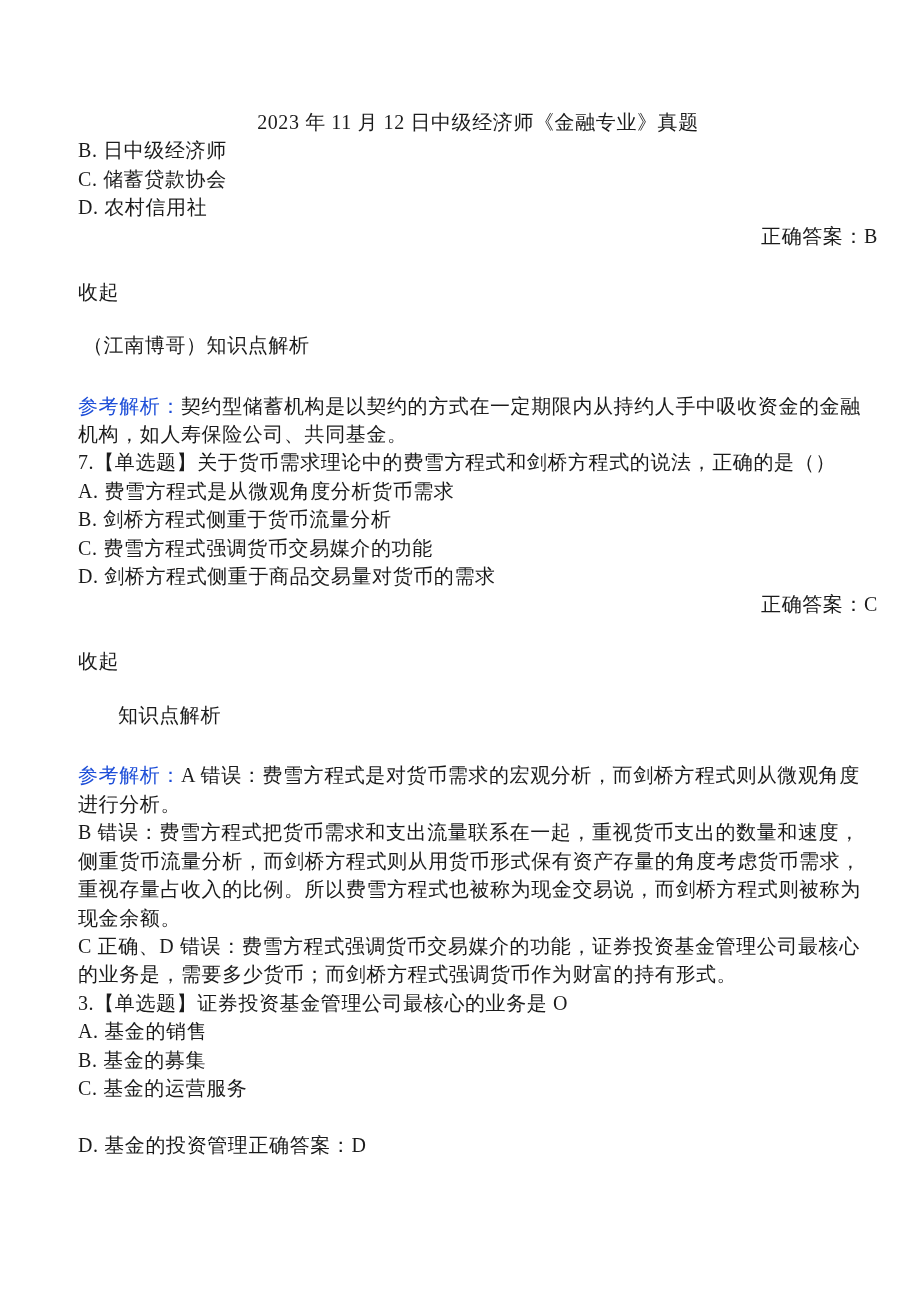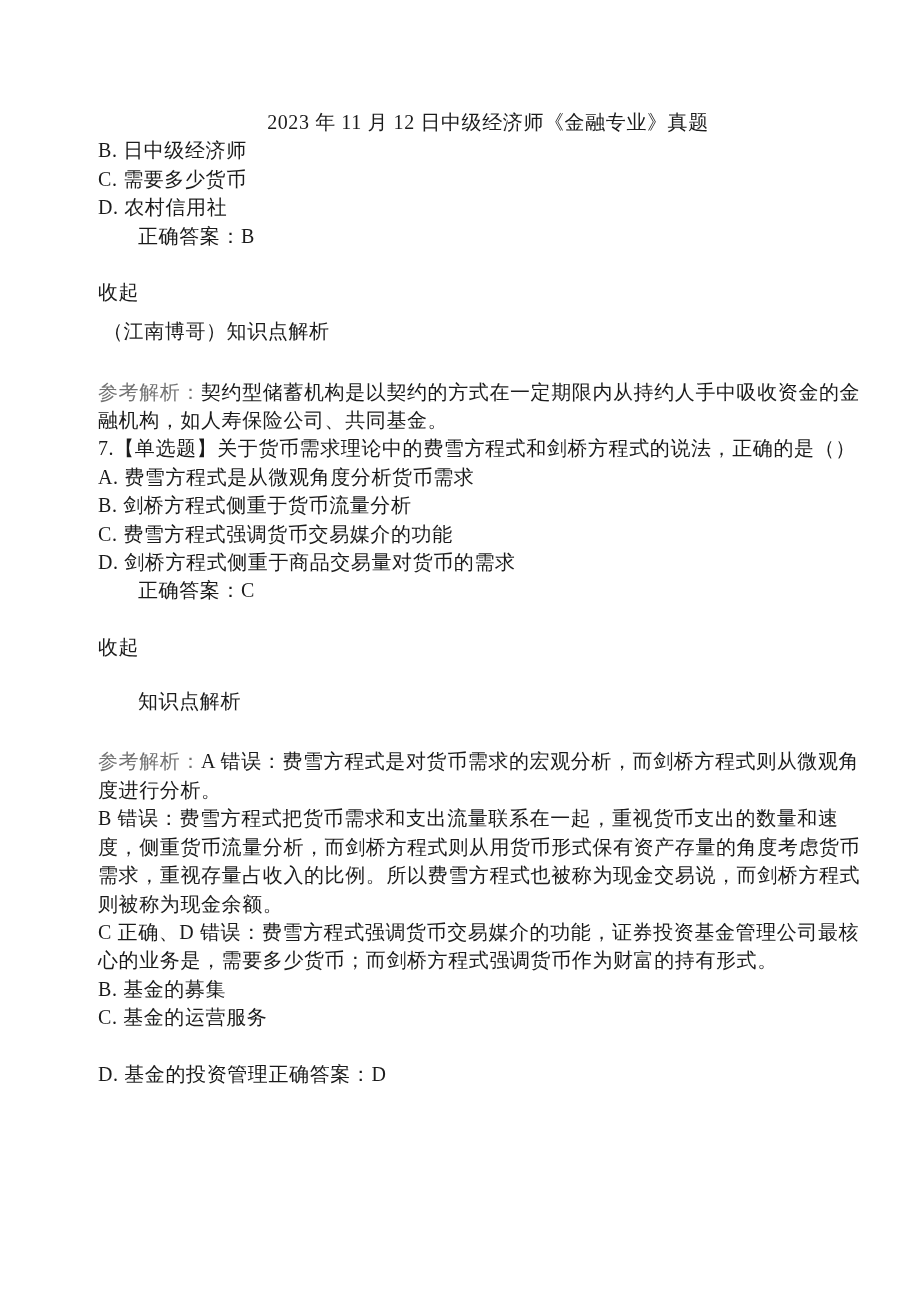--- a/index.html
+++ b/index.html
@@ -11,80 +11,83 @@
     width: 920px;
     height: 1301px;
     overflow: hidden;
     font-family: "Liberation Serif", "DejaVu Serif", serif;
     color: #1b1b1b;
   }
   .page {
     box-sizing: border-box;
     width: 920px;
     height: 1288px;
-    padding: 108px 42px 0 98px;
+    padding: 108px 42px 0 78px;
     background: #ffffff;
   }
   .line {
     font-size: 20px;
     line-height: 28.4px;
     min-height: 28.4px;
     letter-spacing: 0.6px;
     white-space: normal;
   }
   .title {
     text-align: center;
   }
   .indent-2 {
     padding-left: 40px;
+    text-align: right;
   }
   .note {
     padding-left: 5px;
-    margin-top: 10px;
+    margin-top: 24px;
   }
   .note2 {
     padding-left: 40px;
     margin-top: 25px;
   }
   .analysis {
     margin-top: 4px;
   }
   .blank {
     height: 28.4px;
   }
   .red {
-    color: #737373;
+    color: #1d4ed8;
   }
 </style>
 </head>
 <body>
 
 <div class="page">
   <div class="line title">2023 年 11 月 12 日中级经济师《金融专业》真题</div>
   <div id="paras">
       <div class="line">B. 日中级经济师</div>
-      <div class="line">C. 需要多少货币</div>
+      <div class="line">C. 储蓄贷款协会</div>
       <div class="line">D. 农村信用社</div>
       <div class="line indent-2">正确答案：B</div>
       <div class="line blank"></div>
       <div class="line">收起</div>
       <div class="line note">（江南博哥）知识点解析</div>
       <div class="line blank"></div>
       <div class="line analysis"><span class="red">参考解析：</span><span>契约型储蓄机构是以契约的方式在一定期限内从持约人手中吸收资金的金融机构，如人寿保险公司、共同基金。</span></div>
       <div class="line">7.【单选题】关于货币需求理论中的费雪方程式和剑桥方程式的说法，正确的是（）</div>
       <div class="line">A. 费雪方程式是从微观角度分析货币需求</div>
       <div class="line">B. 剑桥方程式侧重于货币流量分析</div>
       <div class="line">C. 费雪方程式强调货币交易媒介的功能</div>
       <div class="line">D. 剑桥方程式侧重于商品交易量对货币的需求</div>
       <div class="line indent-2">正确答案：C</div>
       <div class="line blank"></div>
       <div class="line">收起</div>
       <div class="line note2">知识点解析</div>
       <div class="line blank"></div>
       <div class="line analysis"><span class="red">参考解析：</span><span>A 错误：费雪方程式是对货币需求的宏观分析，而剑桥方程式则从微观角度进行分析。</span></div>
       <div class="line">B 错误：费雪方程式把货币需求和支出流量联系在一起，重视货币支出的数量和速度，侧重货币流量分析，而剑桥方程式则从用货币形式保有资产存量的角度考虑货币需求，重视存量占收入的比例。所以费雪方程式也被称为现金交易说，而剑桥方程式则被称为现金余额。</div>
       <div class="line">C 正确、D 错误：费雪方程式强调货币交易媒介的功能，证券投资基金管理公司最核心的业务是，需要多少货币；而剑桥方程式强调货币作为财富的持有形式。</div>
+      <div class="line">3.【单选题】证券投资基金管理公司最核心的业务是 O</div>
+      <div class="line">A. 基金的销售</div>
       <div class="line">B. 基金的募集</div>
       <div class="line">C. 基金的运营服务</div>
       <div class="line blank"></div>
       <div class="line">D. 基金的投资管理正确答案：D</div>
     </div>
 </div>
 
 </body></html>

